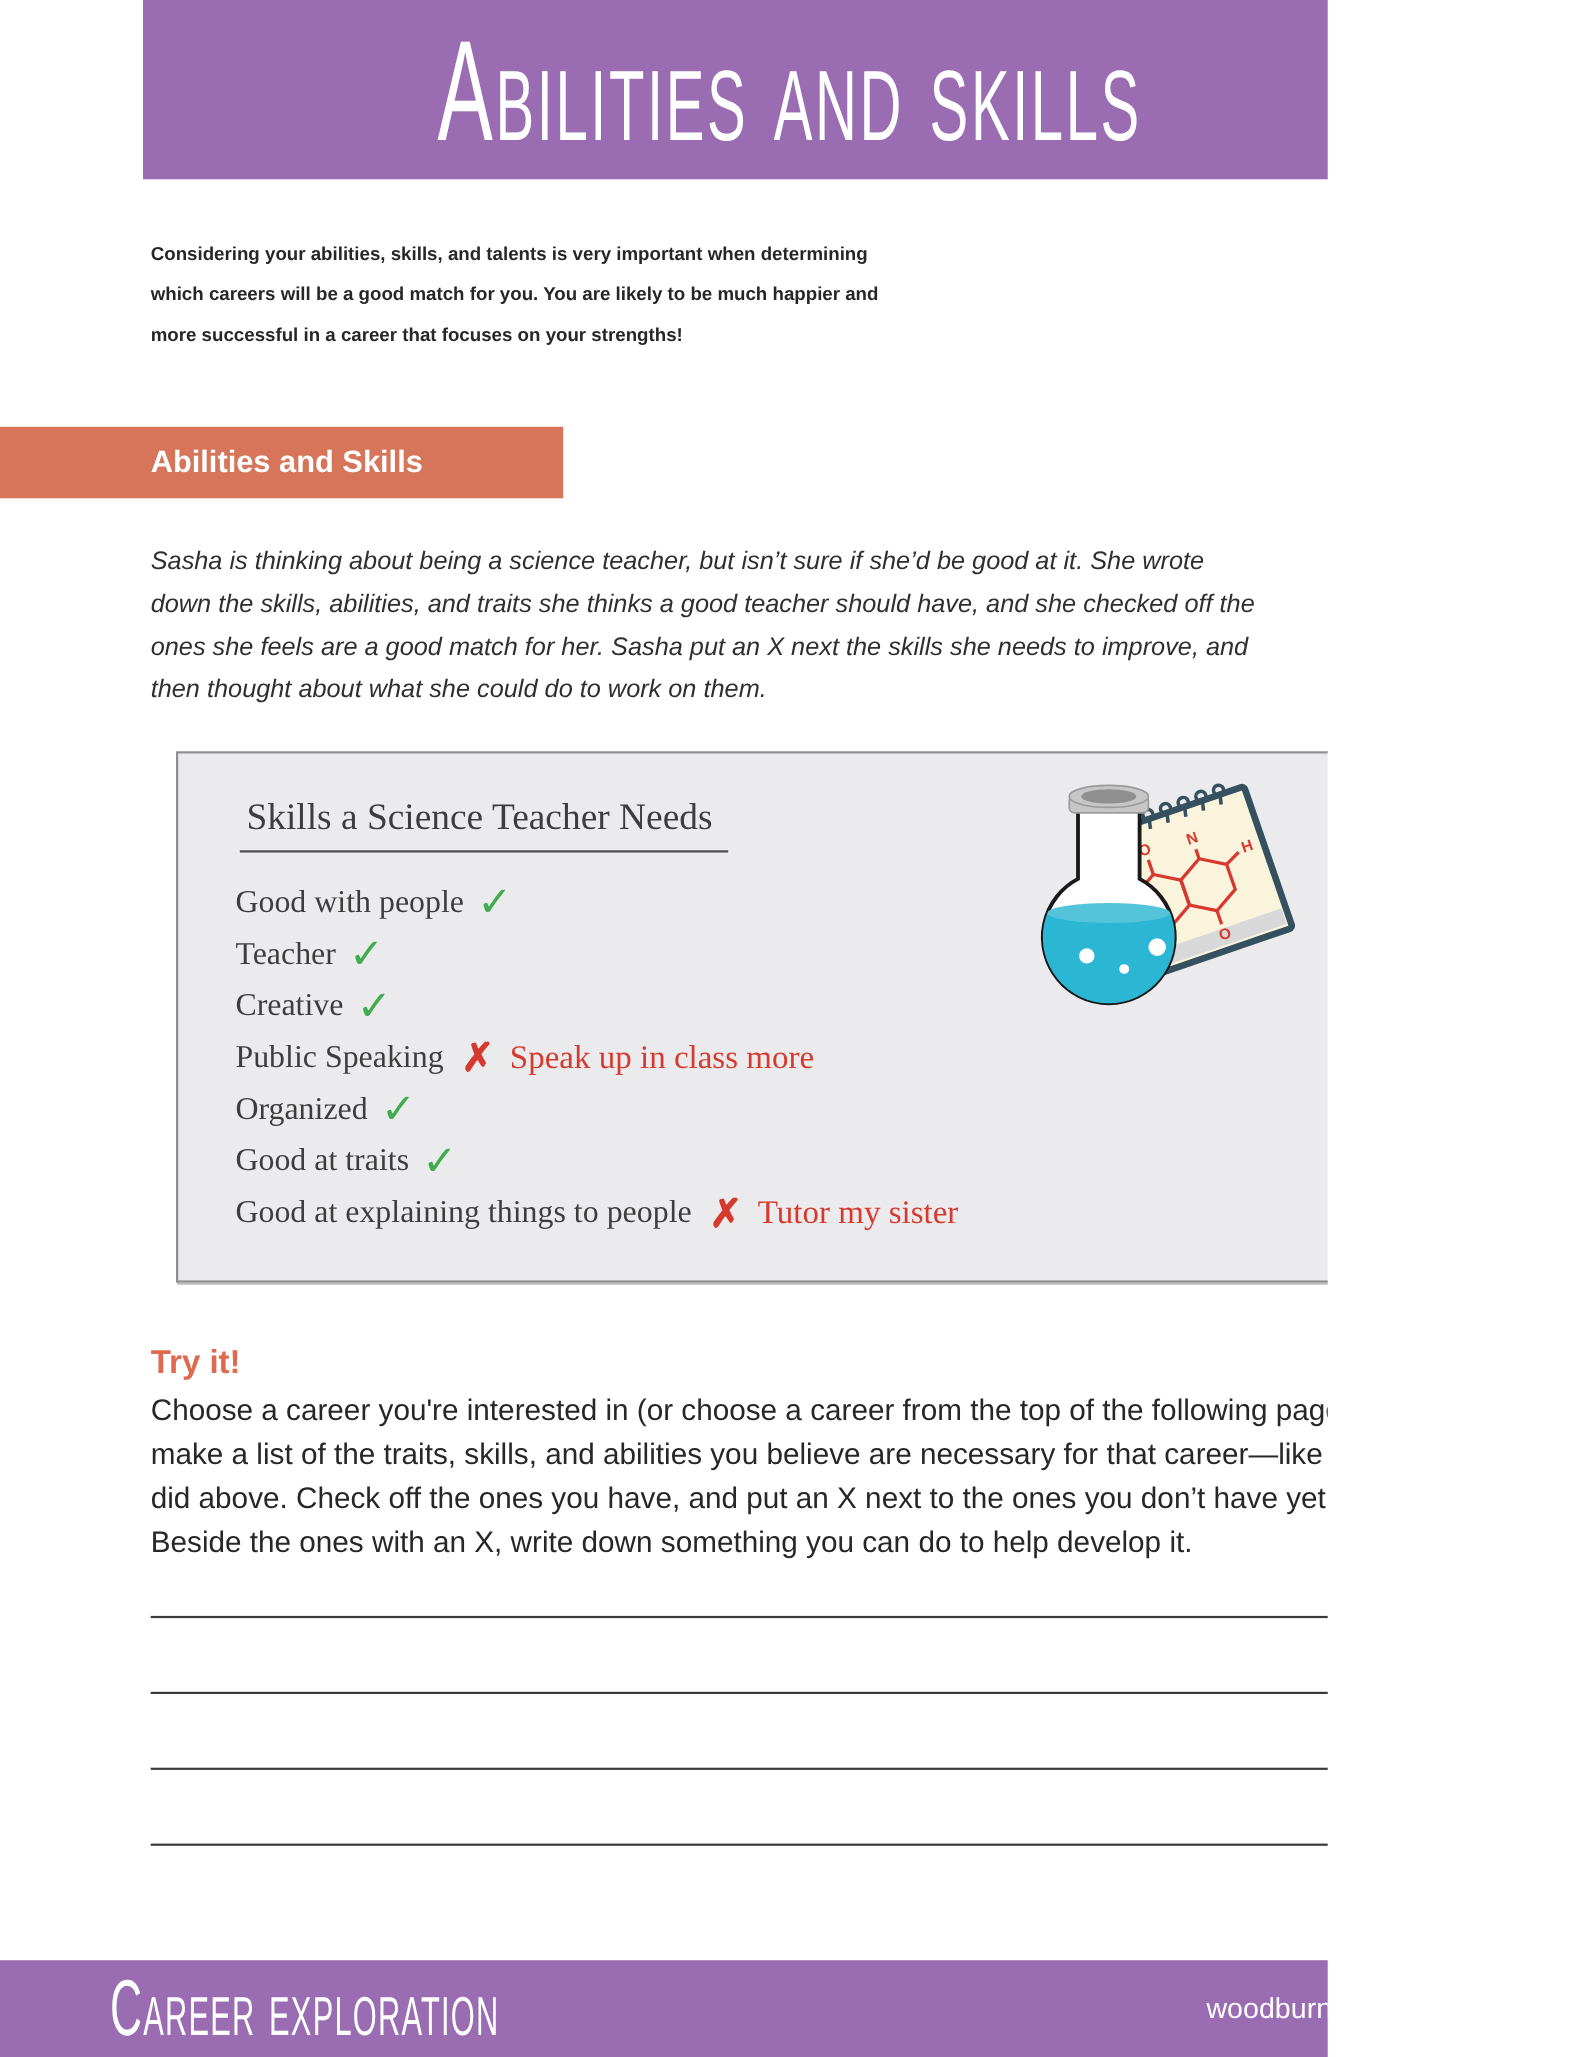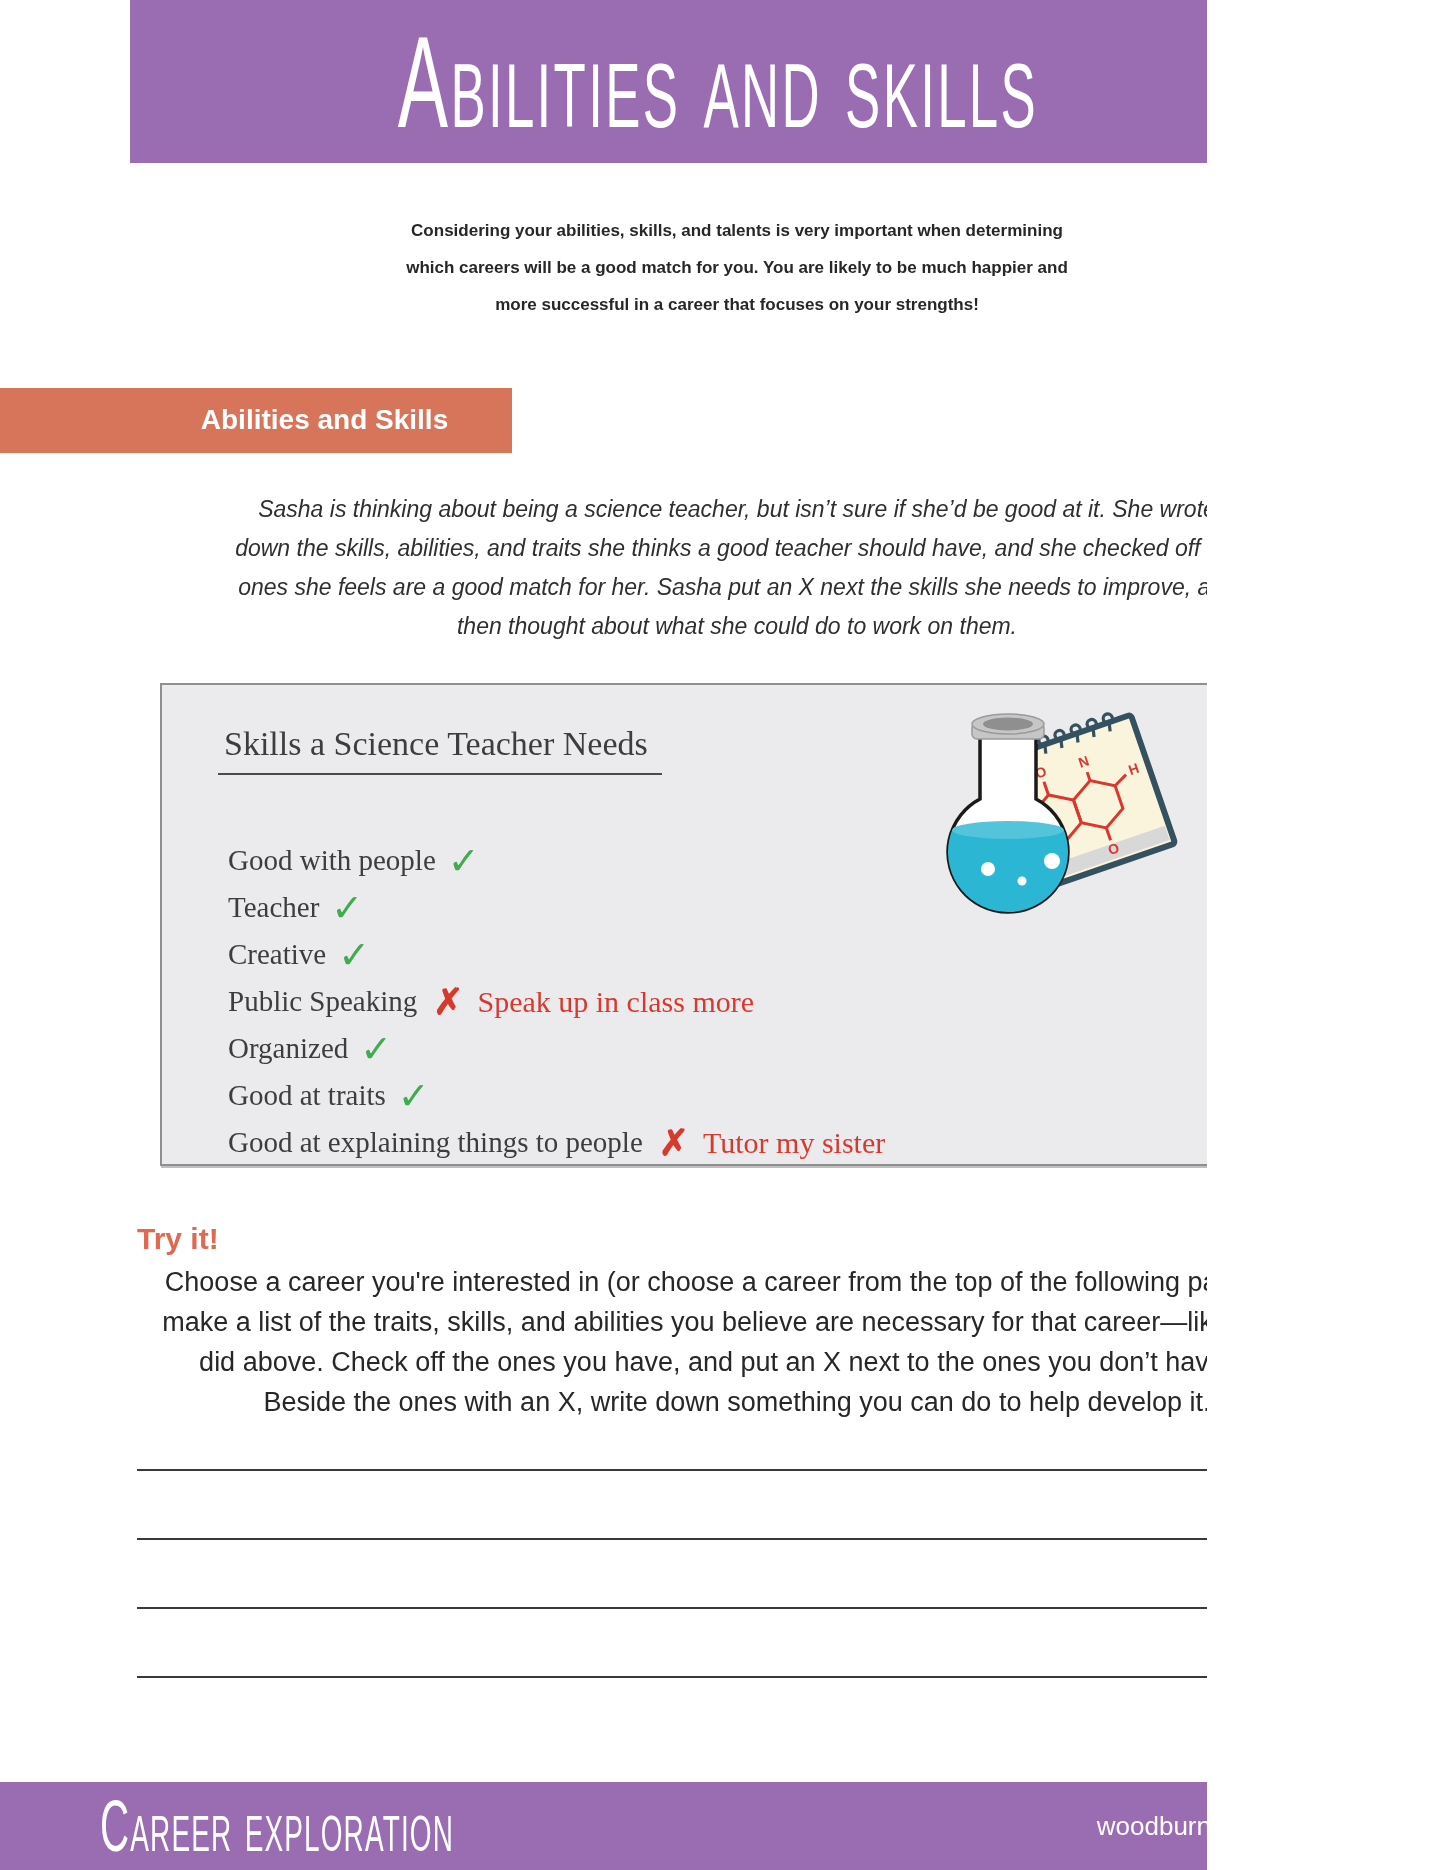--- a/index.html
+++ b/index.html
@@ -4,21 +4,21 @@
 <style>
   :root{
     --header-purple:#9a6cb2; --accent-orange:#d6755a; --try-it-orange:#de6a50;
     --note-red:#d63a2e; --check-green:#41ab4f; --card-bg:#ebebed; --card-border:#8f8f8f;
     --ink:#3d3d3d; --body-text:#272727; --liquid-teal:#2bb6d4; --notepad-cream:#faf4dd;
     --notepad-navy:#35505e; --chem-red:#d8382e; --line-dark:#3a3a3a;
   }
   *{margin:0;padding:0;box-sizing:border-box;}
   html,body{background:#ffffff;}
   body{font-family:"Liberation Sans",sans-serif;color:var(--body-text);}
-  .page{position:relative;width:1207px;height:1870px;background:#fff;overflow:hidden;text-align:center;}
+  .page{position:relative;width:1207px;height:1870px;background:#fff;overflow:hidden;}
 
   .banner{position:absolute;left:130px;top:0;width:1315px;height:163px;
     background:var(--header-purple);display:flex;align-items:center;justify-content:center;}
   .banner-title{display:inline-block;color:#fff;font-variant:small-caps;text-transform:lowercase;
     font-size:130px;line-height:130px;letter-spacing:4px;transform:scaleX(0.58);transform-origin:center;
     font-weight:normal;white-space:nowrap;margin-right:140px;}
   .banner-title::first-letter{text-transform:uppercase;}
 
   .intro{position:absolute;left:137px;top:212px;width:1200px;font-weight:bold;
     font-size:17px;line-height:37px;white-space:pre-line;color:var(--body-text);}
@@ -28,21 +28,21 @@
 
   .sasha{position:absolute;left:137px;top:490px;width:1200px;font-style:italic;
     font-size:23px;line-height:39px;white-space:pre-line;color:#2f2f2f;}
 
   .card{position:absolute;left:160px;top:683px;width:1100px;height:483px;
     background:var(--card-bg);border:2px solid var(--card-border);
     box-shadow:1px 2px 0 rgba(0,0,0,0.25);}
   .card-title{position:absolute;left:56px;top:40px;display:inline-block;
     font-family:cursive;font-size:34px;color:var(--ink);
     border-bottom:2px solid #4a4a4a;padding:0 14px 10px 6px;white-space:nowrap;}
-  .skills-list{position:absolute;left:66px;top:112px;list-style:none;margin-top:40px;}
+  .skills-list{position:absolute;left:52px;top:112px;list-style:none;}
   .skill-row{height:47px;display:flex;align-items:center;white-space:nowrap;}
   .skill-label{font-family:cursive;font-size:29px;color:var(--ink);}
   .mark-check{color:var(--check-green);font-size:38px;margin-left:12px;line-height:1;}
   .mark-x{color:var(--note-red);font-size:36px;font-weight:bold;margin:0 14px 0 16px;line-height:1;}
   .skill-note{font-family:cursive;font-size:30px;color:var(--note-red);}
 
   .illustration{position:absolute;left:758px;top:14px;}
 
   .tryit-title{position:absolute;left:137px;top:1222px;color:var(--try-it-orange);
     font-weight:bold;font-size:30px;}

